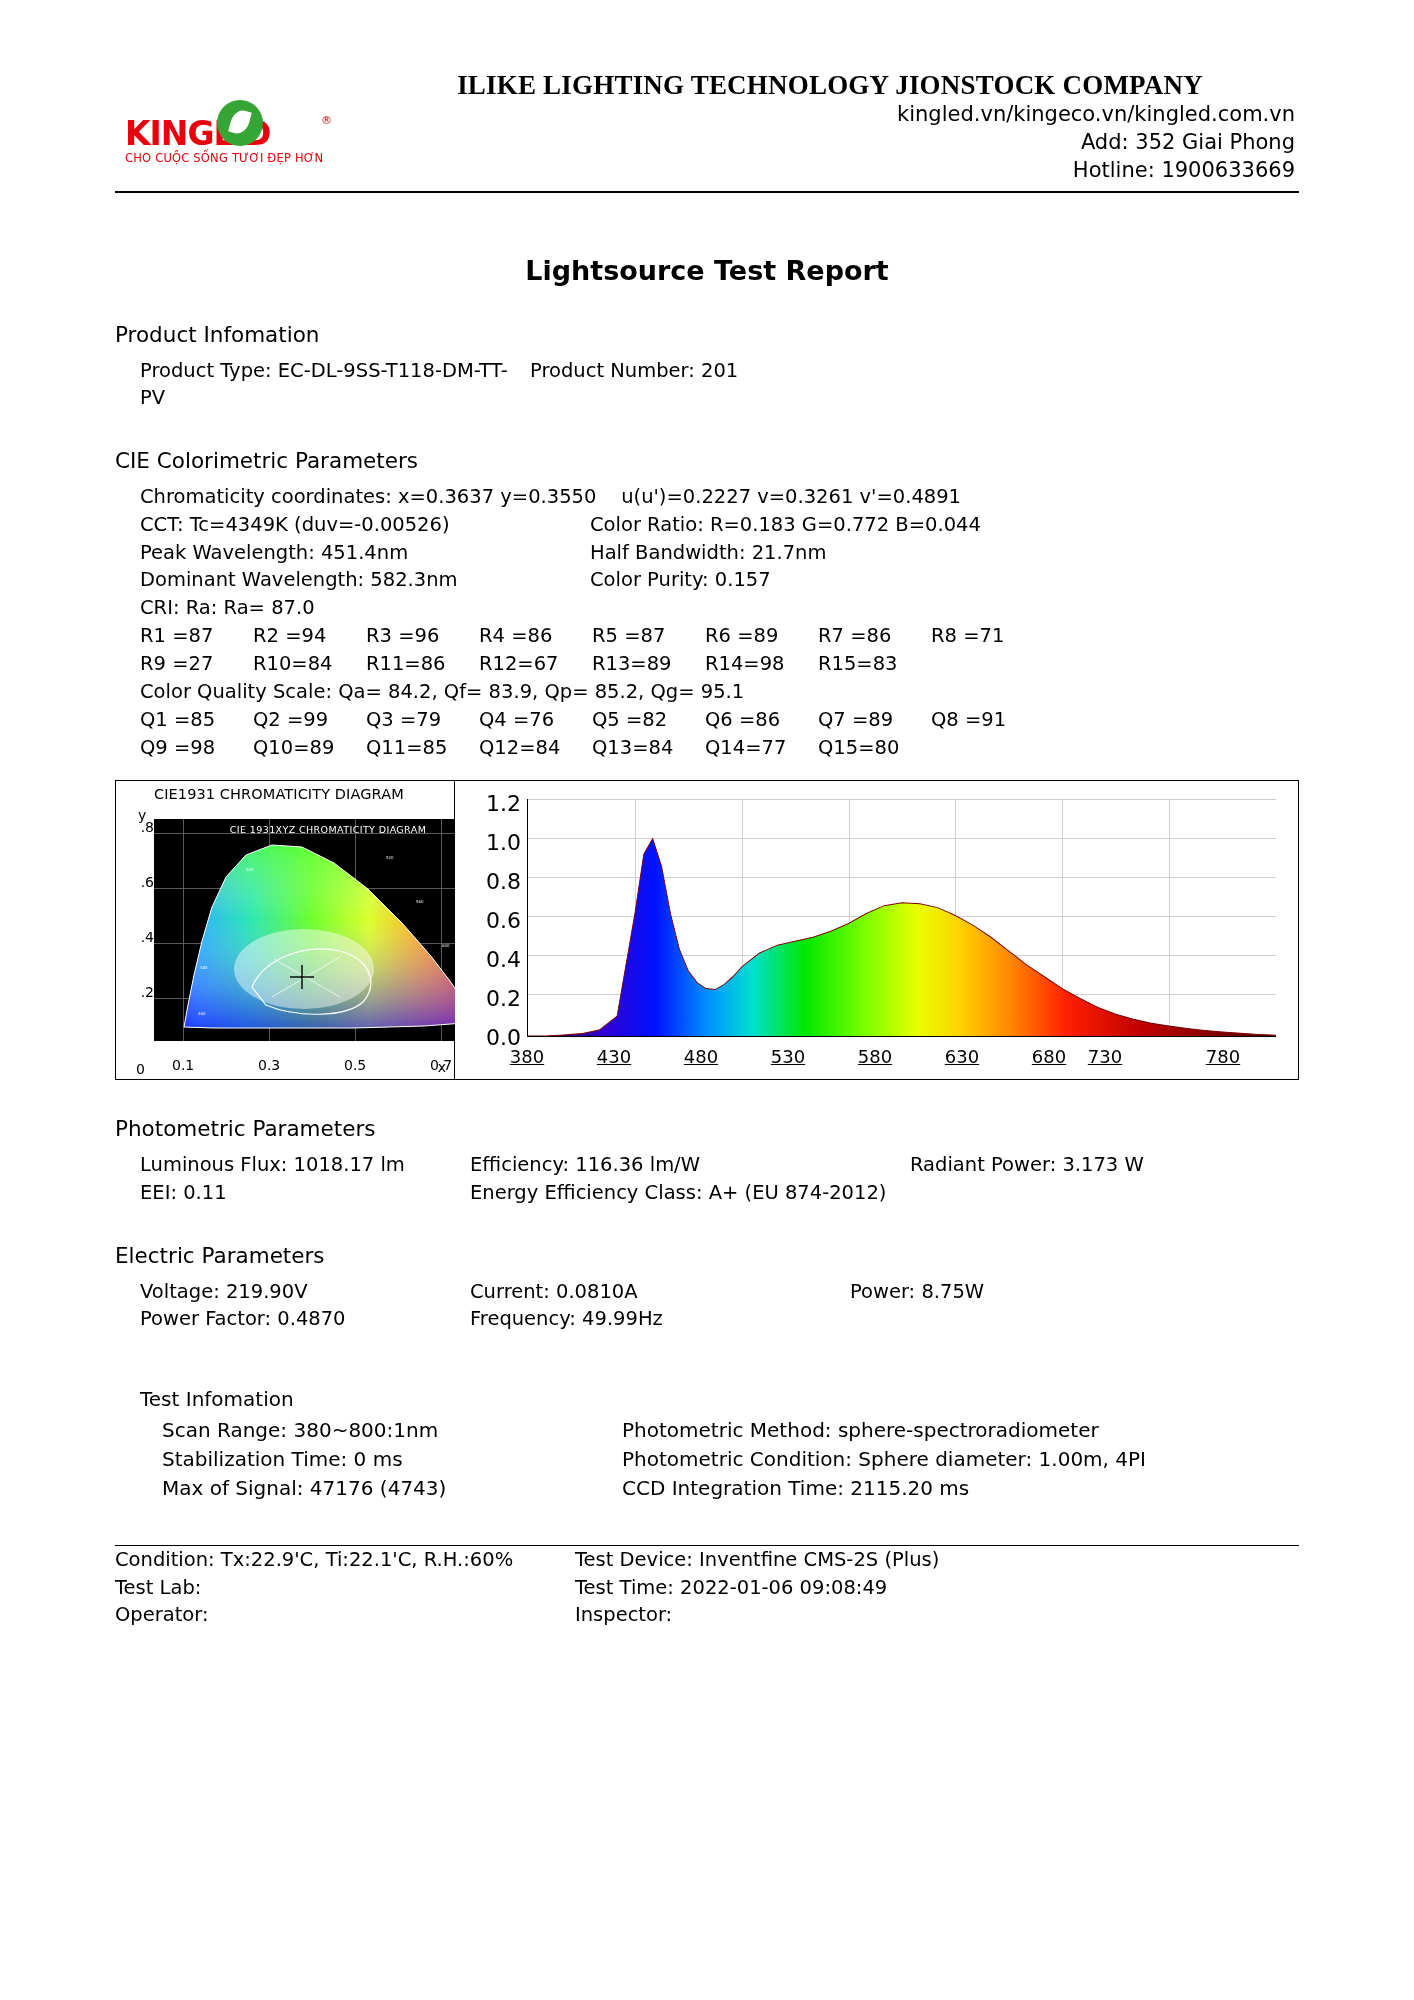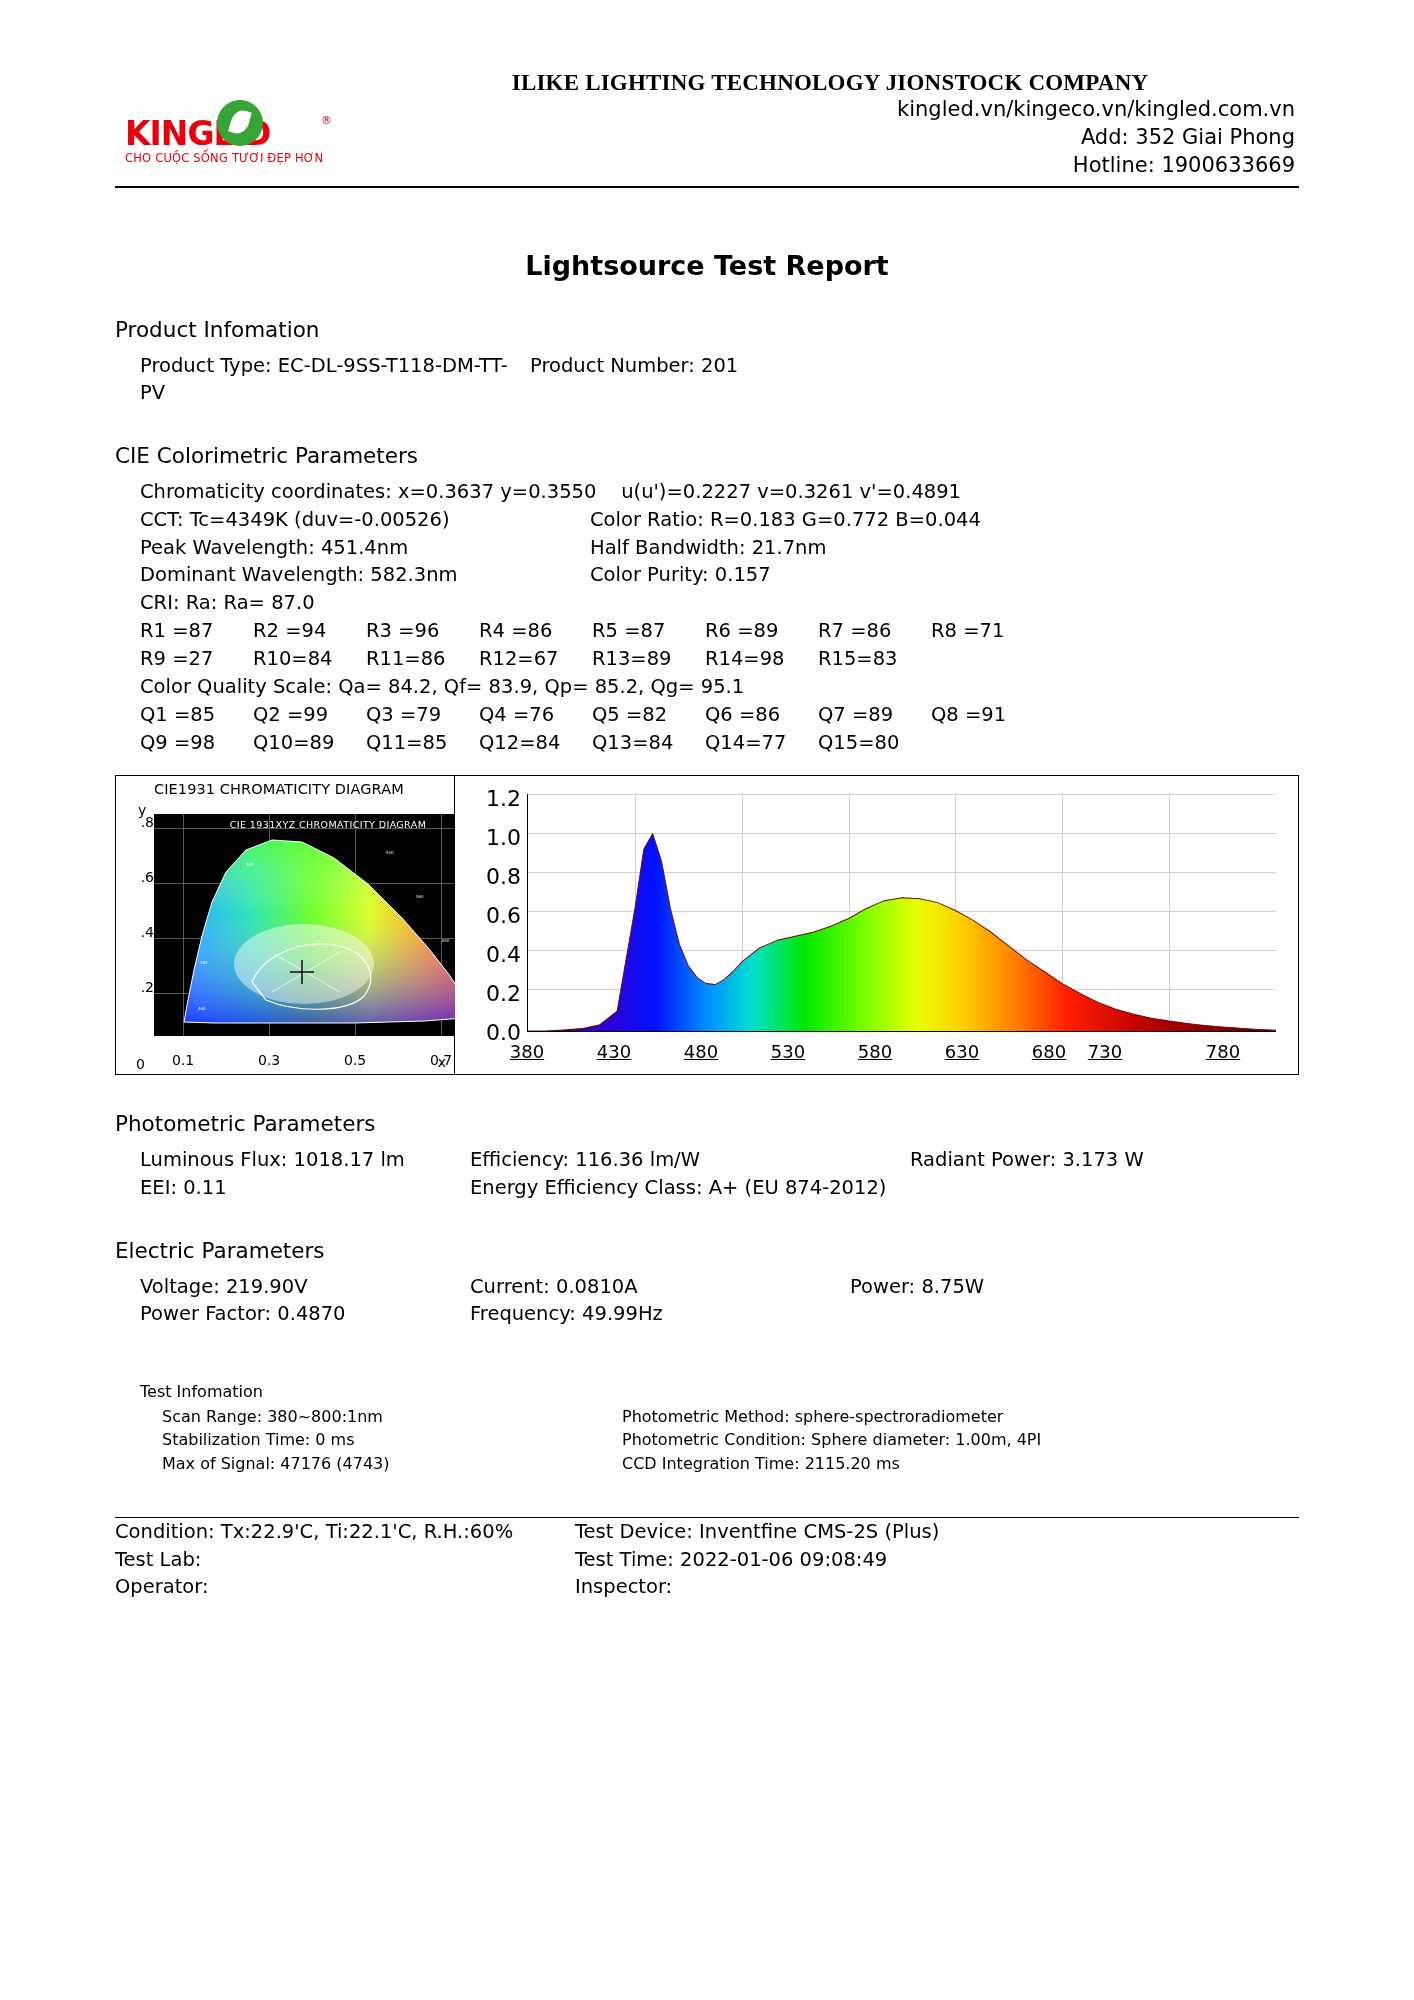--- a/index.html
+++ b/index.html
@@ -88,21 +88,21 @@
     white-space: nowrap;
   }
   .header-right {
     flex: 1;
     text-align: right;
     padding-right: 4px;
   }
   .company-name {
     font-family: "Liberation Serif", serif;
     font-weight: bold;
-    font-size: 23px;
+    font-size: 27px;
     letter-spacing: 0.2px;
     text-align: center;
     padding-right: 5px;
   }
   .header-line {
     font-size: 21px;
     line-height: 1.33;
     text-align: right;
   }
 
@@ -270,21 +270,21 @@
   }
   .spd-gl-v {
     position: absolute;
     top: 0; bottom: 0;
     border-left: 1px solid #cfcfcf;
   }
 
   
   .testinfo {
     margin-top: 52px;
-    font-size: 16px;
+    font-size: 20px;
     line-height: 1.45;
     padding-left: 25px;
   }
   .testinfo .ti-head { margin-bottom: 2px; }
   .ti-row { display: flex; padding-left: 22px; }
   .ti-row .a { width: 460px; }
 
   .footer-rule {
     margin-top: 42px;
     border-top: 1.5px solid #000;

